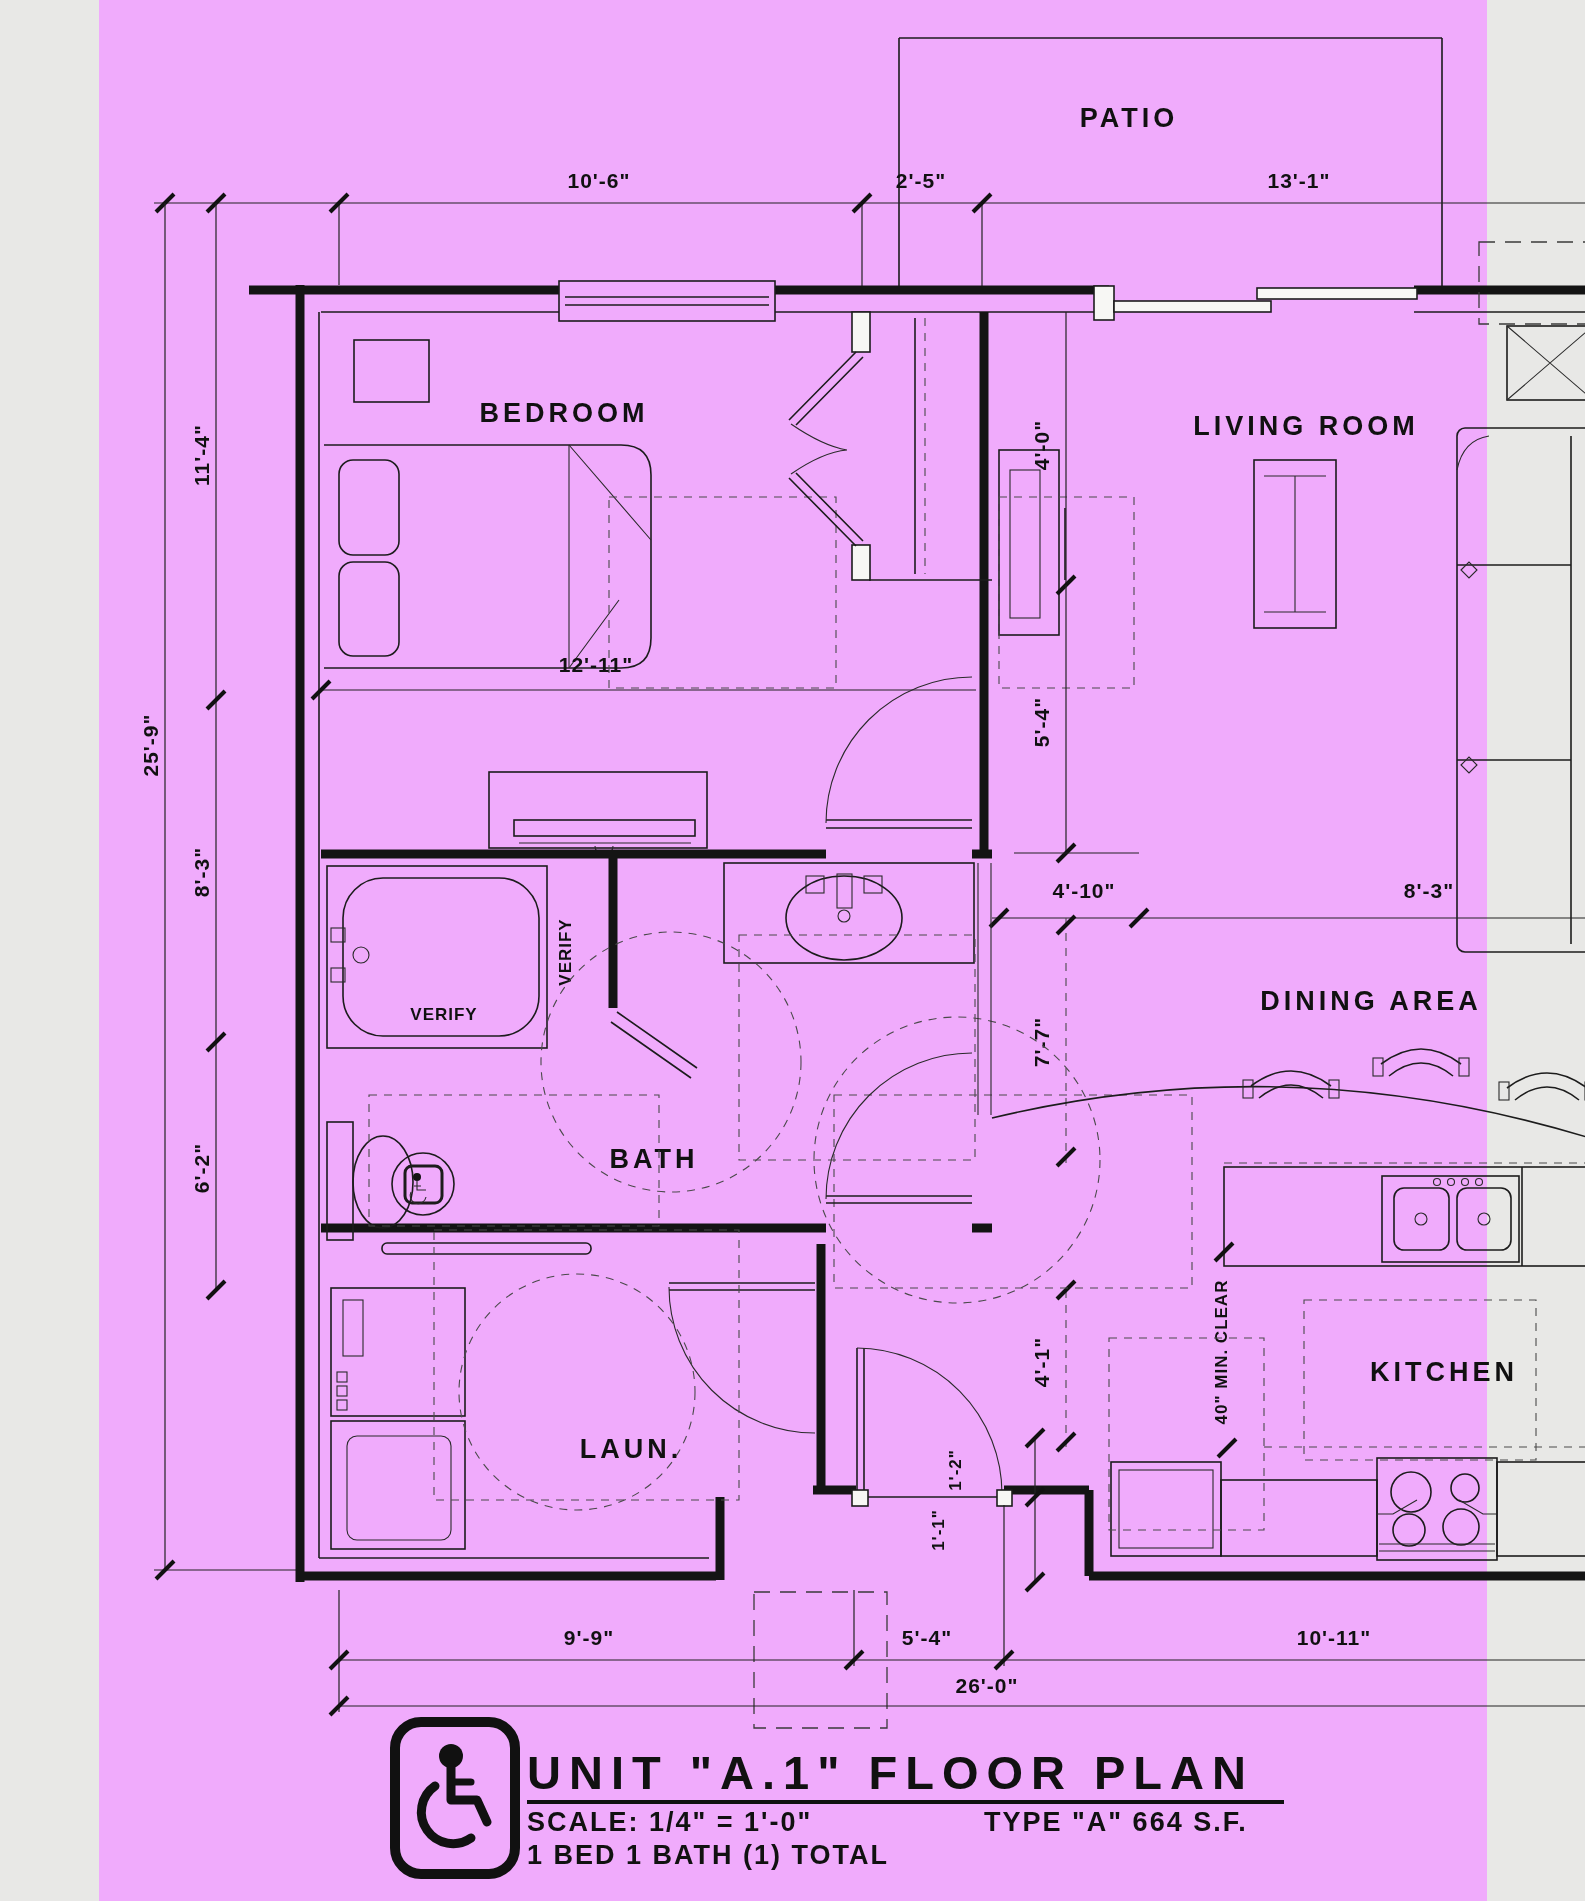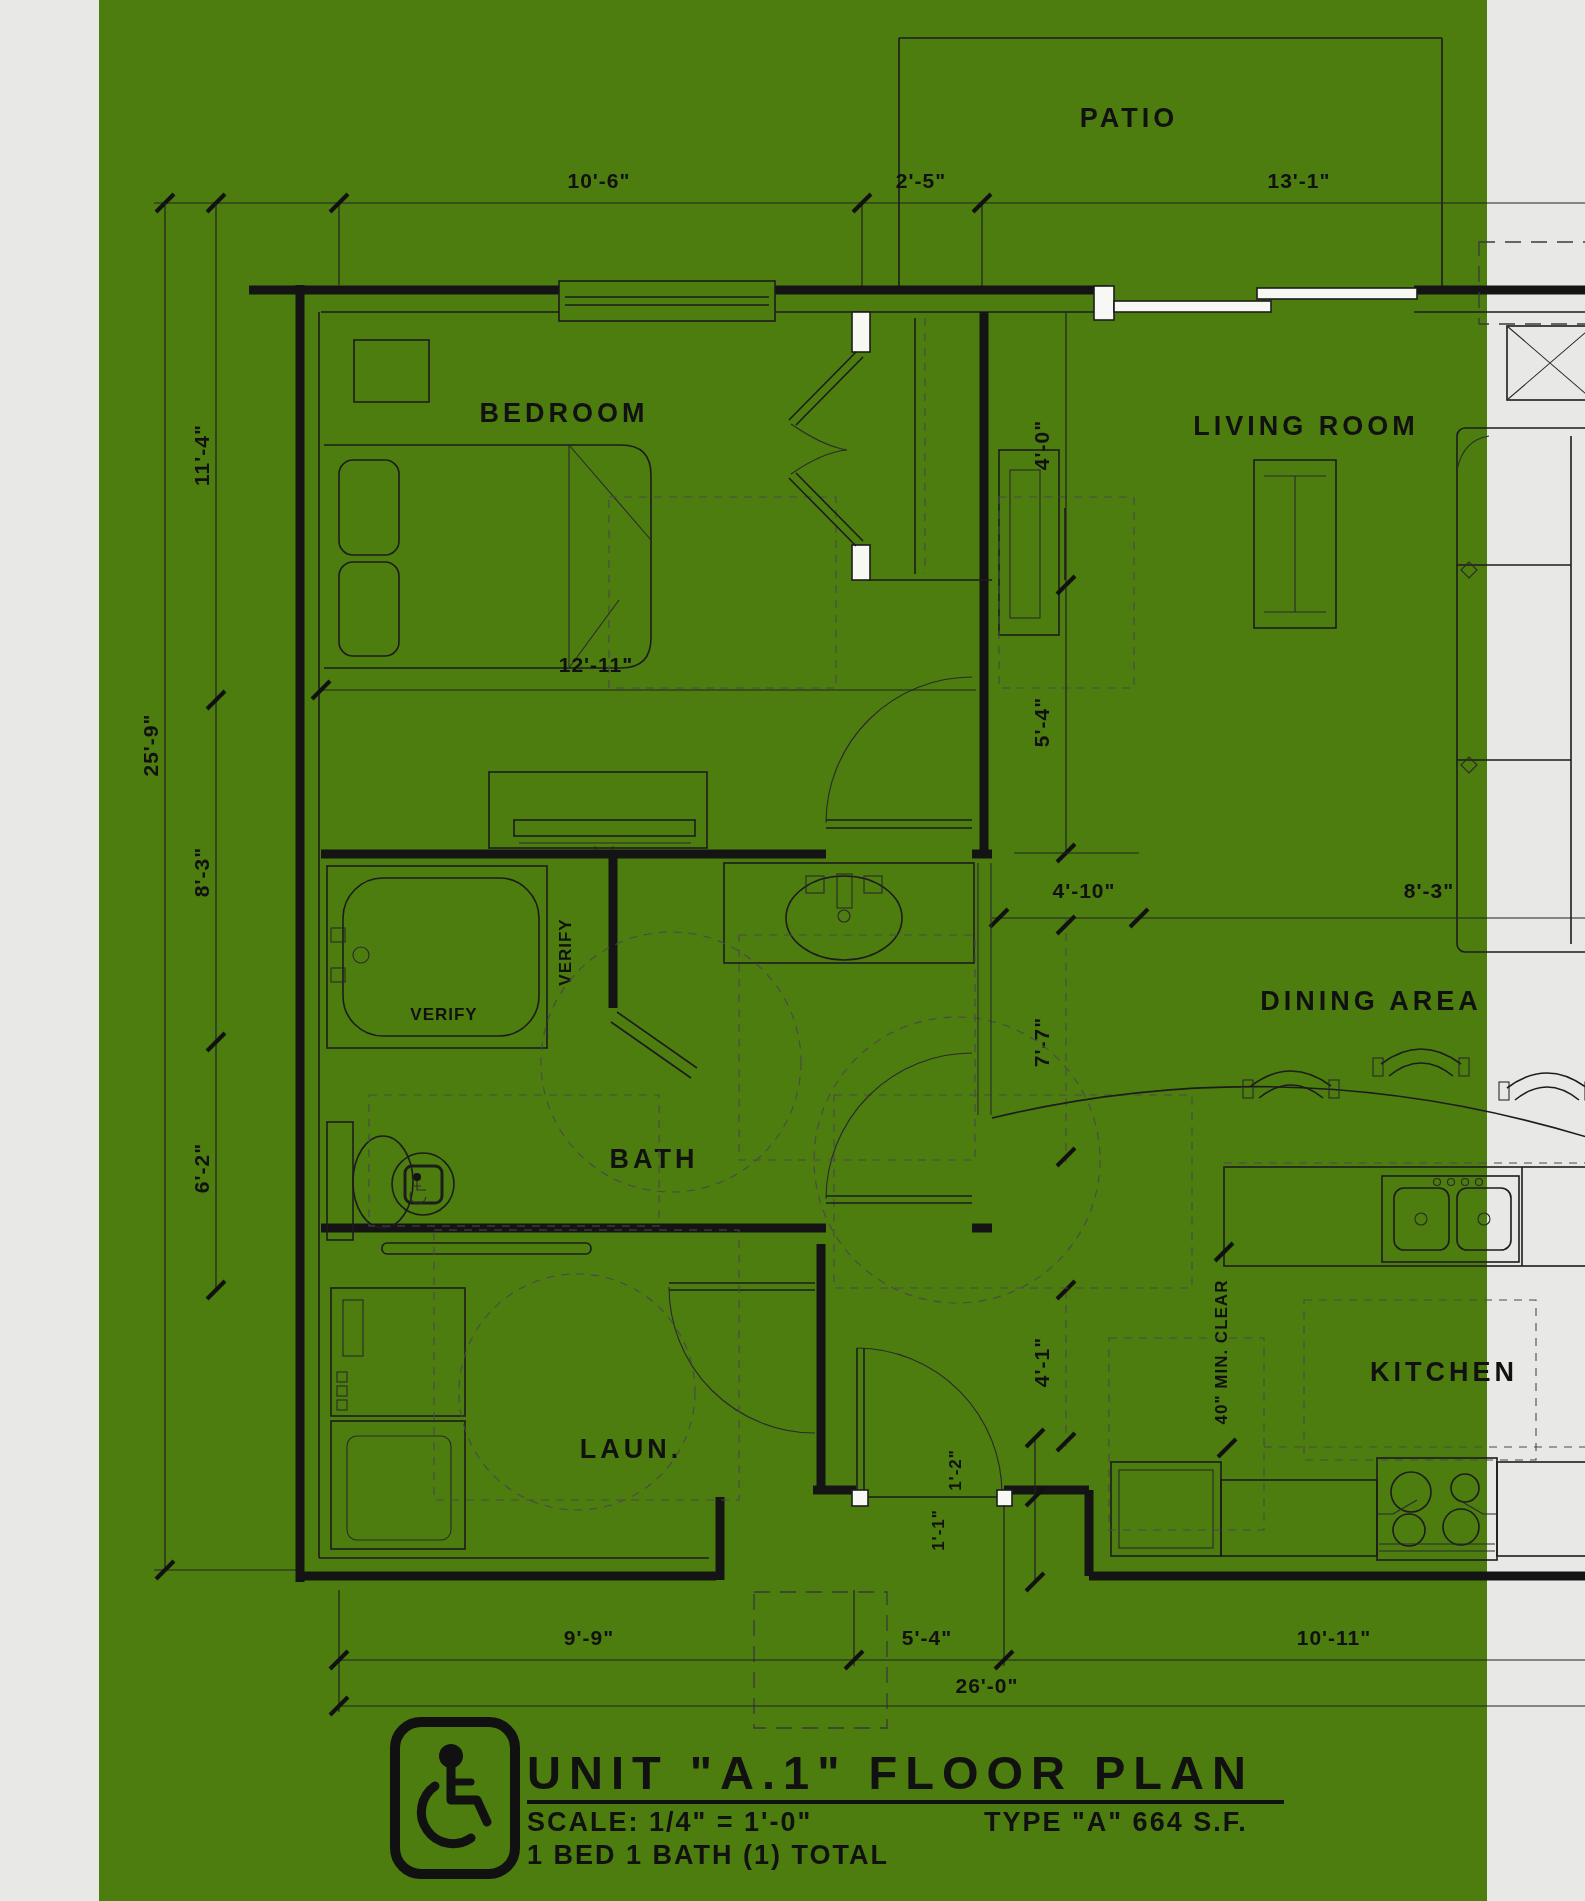--- a/index.html
+++ b/index.html
@@ -1,20 +1,20 @@
 <!DOCTYPE html>
 <html><head>
 <meta charset="utf-8">
 <style>
   html,body{margin:0;padding:0;background:#e8e8e6;}
   .sheet{
     position:relative;
     width:1388px;height:1901px;
     margin:0 auto;
-    background:#4d7c0f;
+    background:#f0abfc;
     font-family:"Liberation Sans",sans-serif;
   }
   svg{position:absolute;inset:0;}
   
   .wT{stroke:#141414;stroke-width:9;fill:none;}
   .ln{stroke:#1c1c1c;stroke-width:1.6;fill:none;}
   .lnf{stroke:#1c1c1c;stroke-width:1.6;fill:#f7f7f4;}
   .ln2{stroke:#2a2a2a;stroke-width:1.1;fill:none;}
   .dim{stroke:#222;stroke-width:1.2;fill:none;}
   .dash{stroke:#3a3a3a;stroke-width:1.3;fill:none;stroke-dasharray:16 10;}

